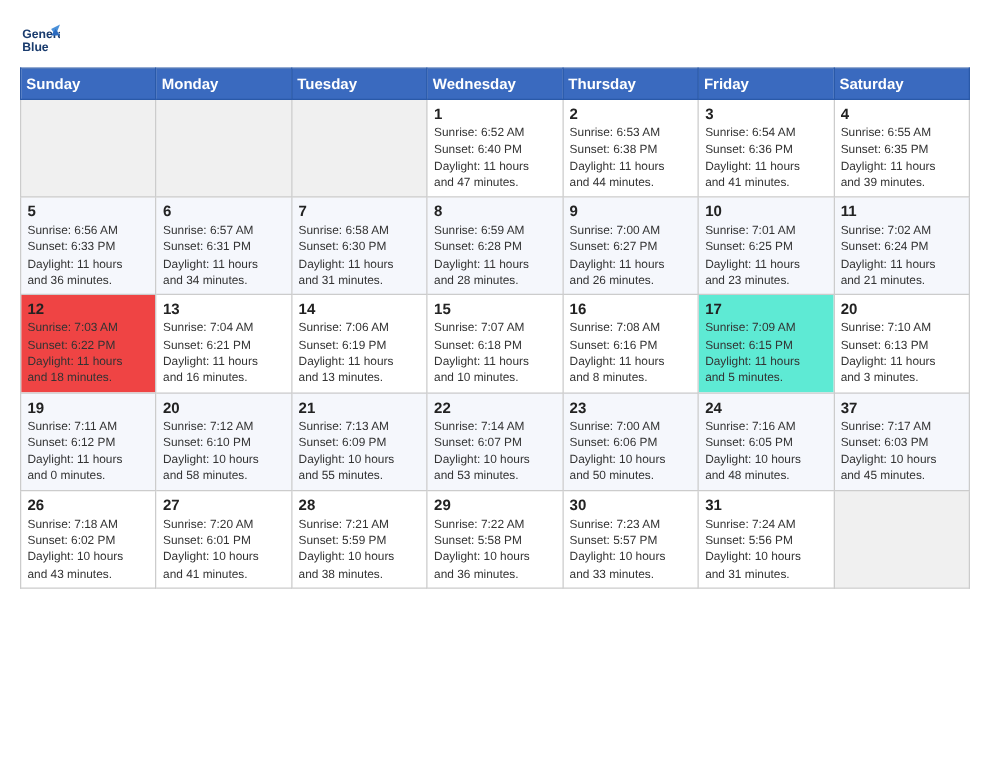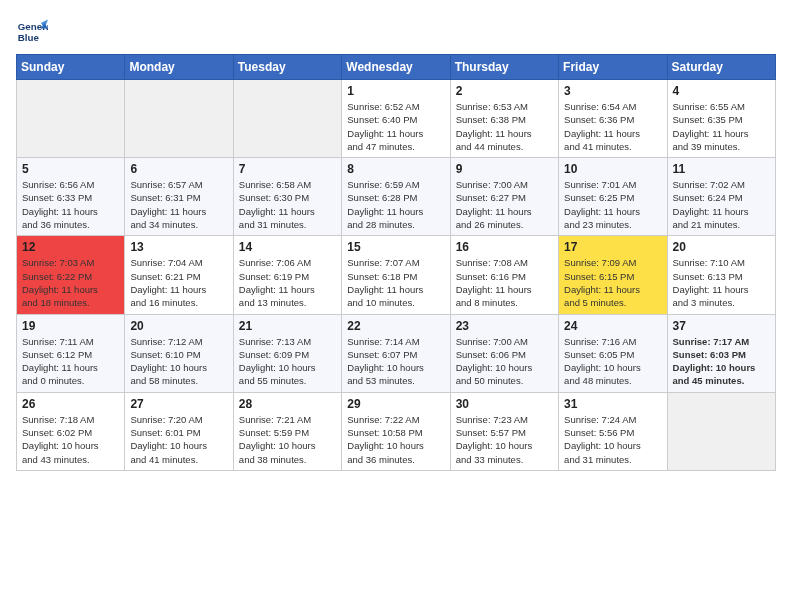--- a/index.html
+++ b/index.html
@@ -236,21 +236,21 @@
 Daylight: 11 hours
 and 10 minutes.</div>
         </td>
         <td style="background: rgb(255, 255, 255);">
           <span class="day-number">16</span>
           <div class="day-info" style="white-space: pre-line;">Sunrise: 7:08 AM
 Sunset: 6:16 PM
 Daylight: 11 hours
 and 8 minutes.</div>
         </td>
-        <td style="background: #fde047;">
+        <td style="background: #5eead4;">
           <span class="day-number">17</span>
           <div class="day-info" style="white-space: pre-line;">Sunrise: 7:09 AM
 Sunset: 6:15 PM
 Daylight: 11 hours
 and 5 minutes.</div>
         </td>
         <td style="background: rgb(255, 255, 255);">
           <span class="day-number">20</span>
           <div class="day-info" style="white-space: pre-line;">Sunrise: 7:10 AM
 Sunset: 6:13 PM
@@ -296,21 +296,21 @@
         </td>
         <td style="background: rgb(245, 247, 252);">
           <span class="day-number">24</span>
           <div class="day-info" style="white-space: pre-line;">Sunrise: 7:16 AM
 Sunset: 6:05 PM
 Daylight: 10 hours
 and 48 minutes.</div>
         </td>
         <td style="background: rgb(245, 247, 252);">
           <span class="day-number">37</span>
-          <div class="day-info" style="white-space: pre-line; font-weight: bold;">Sunrise: 7:17 AM
+          <div class="day-info" style="white-space: pre-line;">Sunrise: 7:17 AM
 Sunset: 6:03 PM
 Daylight: 10 hours
 and 45 minutes.</div>
         </td>
       </tr>
       <tr>
         <td style="background: rgb(255, 255, 255);">
           <span class="day-number">26</span>
           <div class="day-info" style="white-space: pre-line;">Sunrise: 7:18 AM
 Sunset: 6:02 PM
@@ -327,21 +327,21 @@
         <td style="background: rgb(255, 255, 255);">
           <span class="day-number">28</span>
           <div class="day-info" style="white-space: pre-line;">Sunrise: 7:21 AM
 Sunset: 5:59 PM
 Daylight: 10 hours
 and 38 minutes.</div>
         </td>
         <td style="background: rgb(255, 255, 255);">
           <span class="day-number">29</span>
           <div class="day-info" style="white-space: pre-line;">Sunrise: 7:22 AM
-Sunset: 10:58 PM
+Sunset: 5:58 PM
 Daylight: 10 hours
 and 36 minutes.</div>
         </td>
         <td style="background: rgb(255, 255, 255);">
           <span class="day-number">30</span>
           <div class="day-info" style="white-space: pre-line;">Sunrise: 7:23 AM
 Sunset: 5:57 PM
 Daylight: 10 hours
 and 33 minutes.</div>
         </td>

